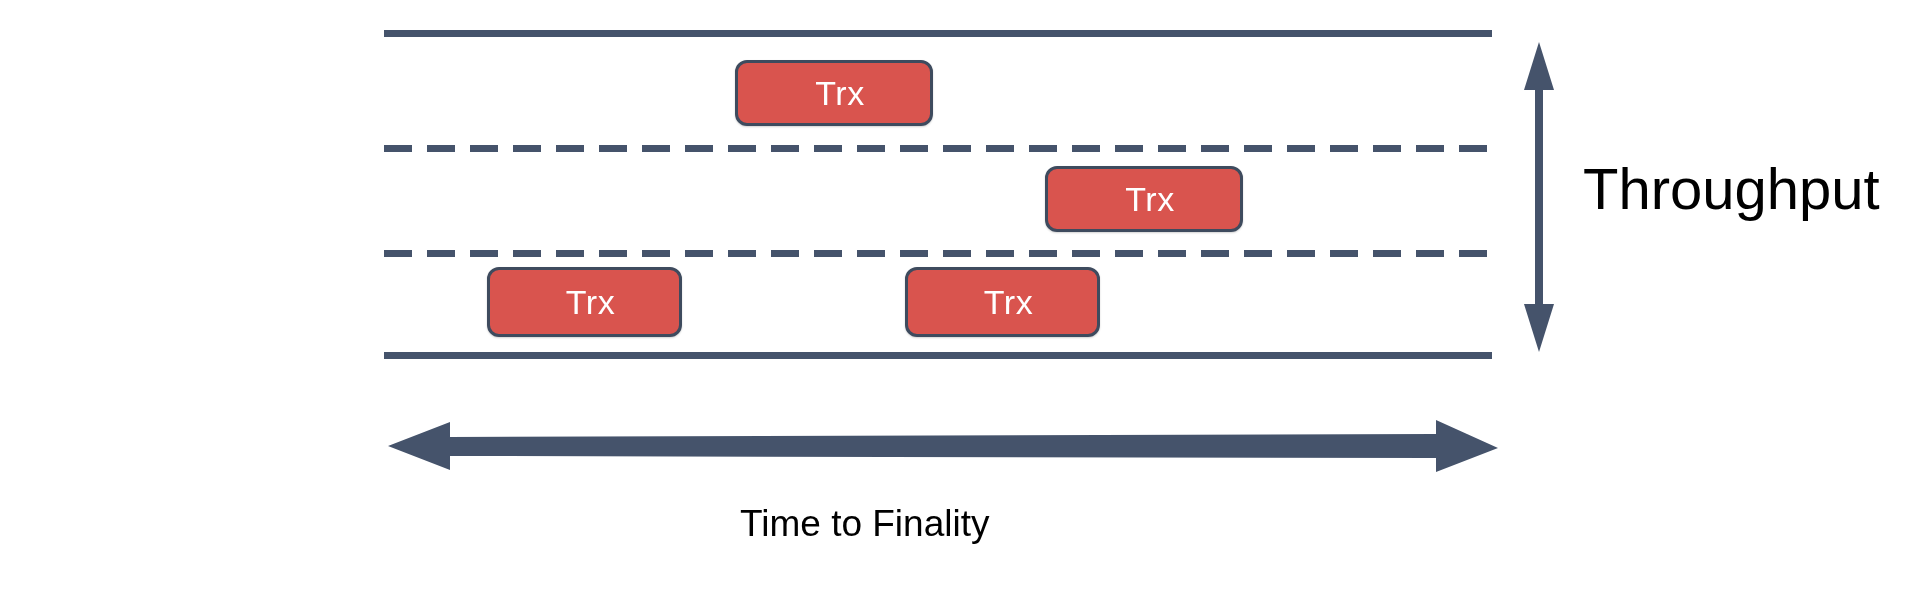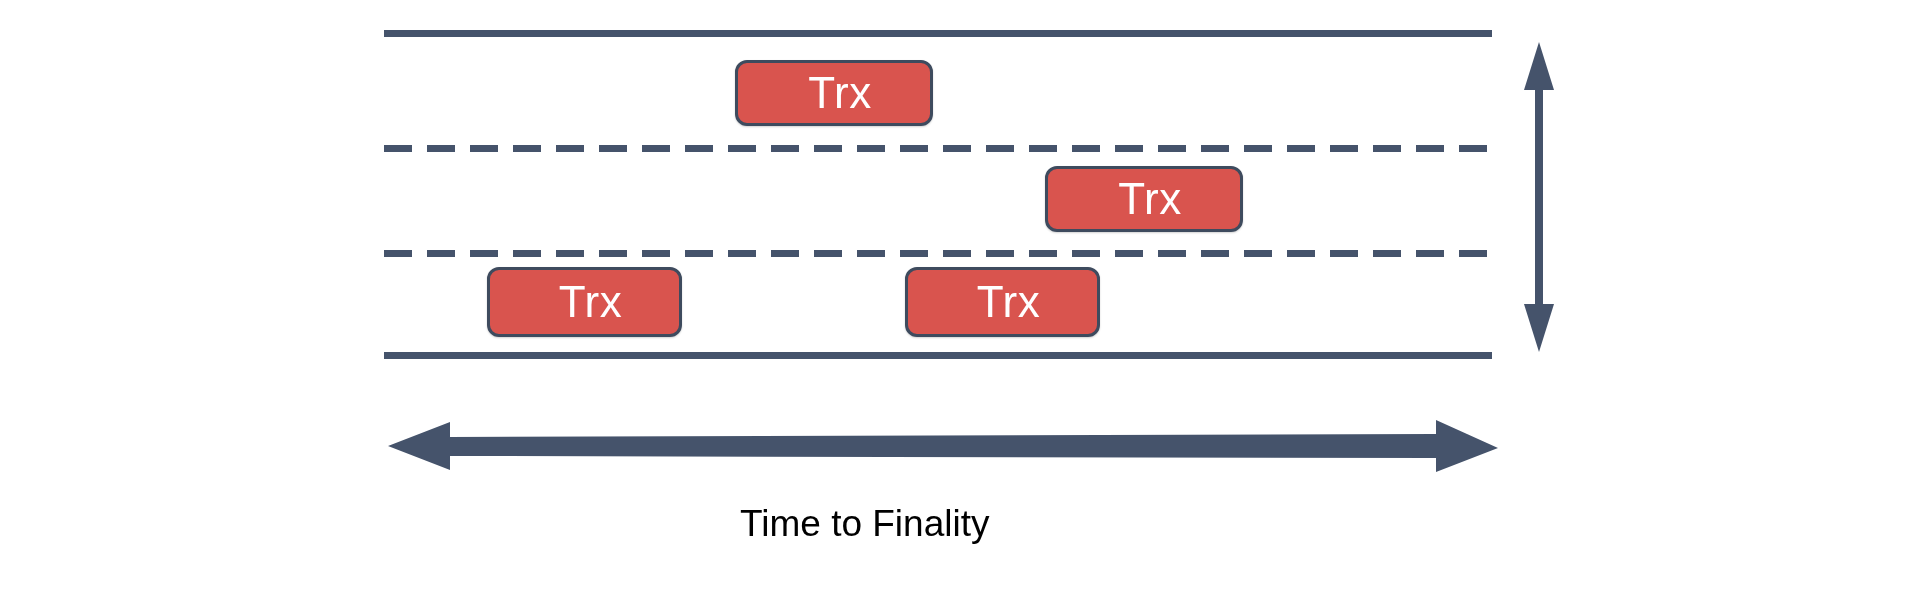--- a/index.html
+++ b/index.html
@@ -43,21 +43,21 @@
   .lane-line.dashed-2 { top: 250px; }
 
   
   .trx-box {
     position: absolute;
     box-sizing: border-box;
     background: #D9544E;
     border: 3px solid #3E4B5E;
     border-radius: 12px;
     color: #ffffff;
-    font-size: 44px;
+    font-size: 34px;
     line-height: 1;
     display: flex;
     align-items: center;
     justify-content: center;
     letter-spacing: 0.5px;
     box-shadow: 0 1px 2px rgba(0,0,0,0.18);
     user-select: none;
     padding-left: 12px;
   }
 
@@ -113,20 +113,21 @@
   <div class="trx-box" id="trx-1" style="left: 1045px; top: 166px; width: 198px; height: 66px;">Trx</div>
   <div class="trx-box" id="trx-2" style="left: 487px; top: 267px; width: 195px; height: 70px;">Trx</div>
   <div class="trx-box" id="trx-3" style="left: 905px; top: 267px; width: 195px; height: 70px;">Trx</div>
 
   <div class="v-arrow">
     <svg width="34" height="310" viewBox="0 0 34 310" xmlns="http://www.w3.org/2000/svg">
       <polygon points="17,0 32,48 21,48 21,262 32,262 17,310 2,262 13,262 13,48 2,48" fill="#45536B"></polygon>
     </svg>
   </div>
 
+  <div class="axis-label throughput">Throughput</div>
 
   <div class="h-arrow">
     <svg width="1110" height="56" viewBox="0 0 1110 56" xmlns="http://www.w3.org/2000/svg">
       <polygon points="0,28 62,4 62,19 1048,16 1048,2 1110,30 1048,54 1048,40 62,38 62,52" fill="#45536B"></polygon>
     </svg>
   </div>
 
   <div class="axis-label finality">Time to Finality</div>
 
 </div>

